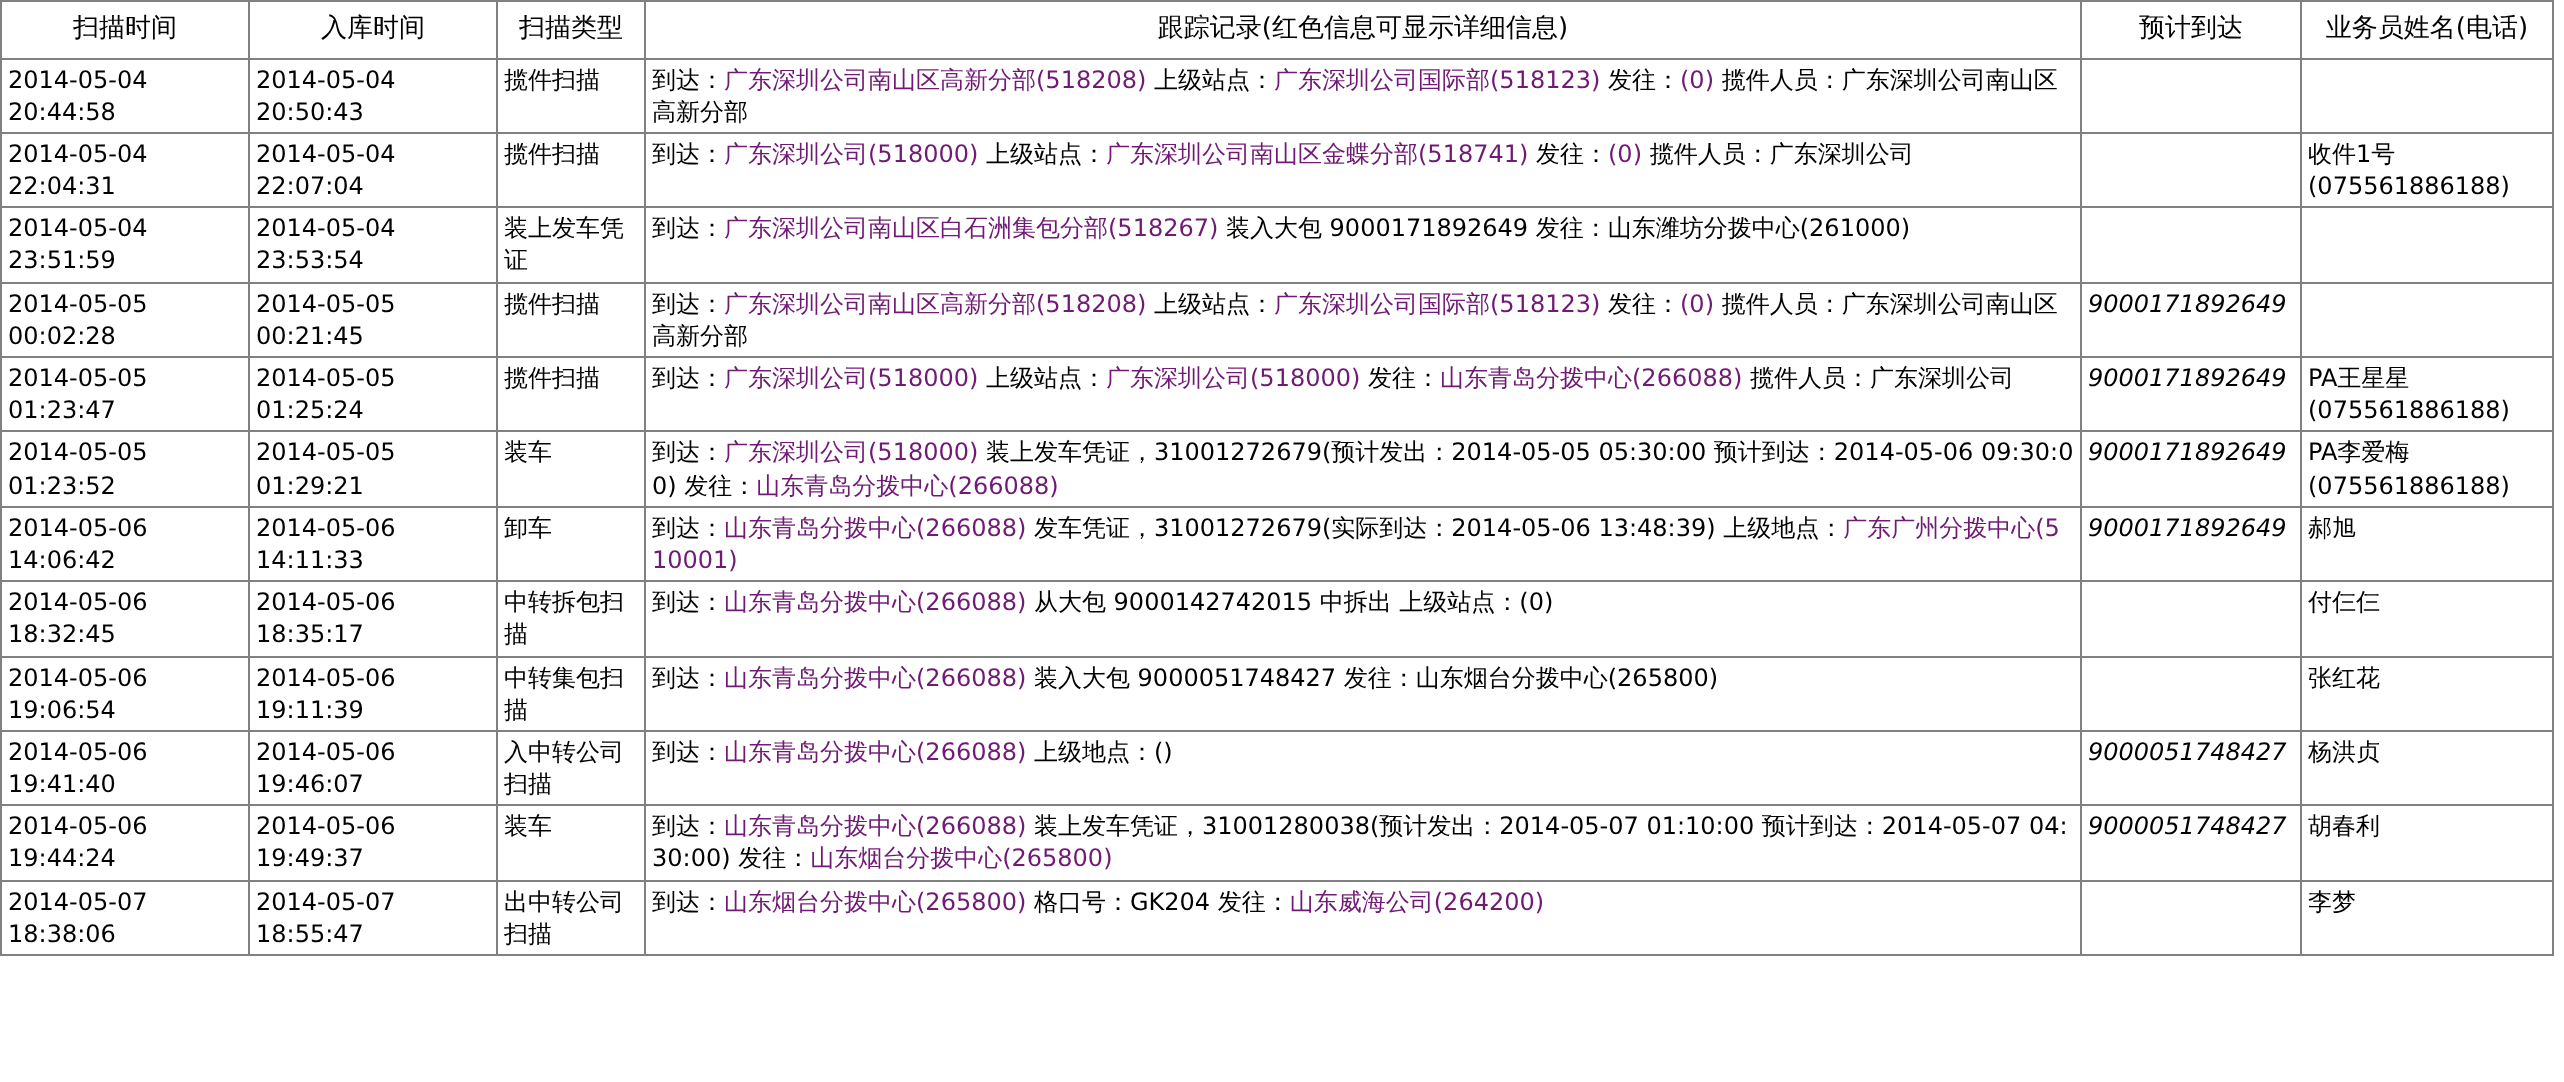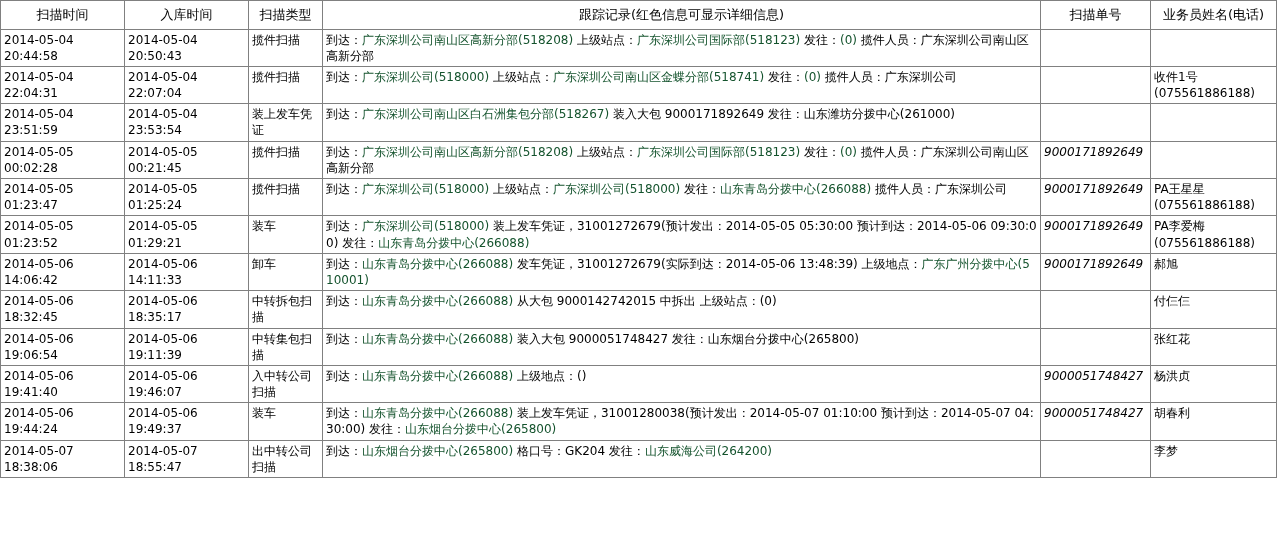--- a/index.html
+++ b/index.html
@@ -53,41 +53,41 @@
   }
   td.cell-waybill {
     word-break: break-all;
     font-style: italic;
   }
   td.cell-staff {
     white-space: pre-line;
     word-break: break-all;
     margin-top: 12px;
   }
-  .hl { color: #14532d; }
+  .hl { color: #701a75; }
 </style>
 </head>
 <body>
 
 <table class="tracking-table">
   <colgroup>
     <col class="col-scan-time">
     <col class="col-store-time">
     <col class="col-scan-type">
     <col class="col-record">
     <col class="col-waybill">
     <col class="col-staff">
   </colgroup>
   <thead>
     <tr>
       <th>扫描时间</th>
       <th>入库时间</th>
       <th>扫描类型</th>
       <th>跟踪记录(红色信息可显示详细信息)</th>
-      <th>扫描单号</th>
+      <th>预计到达</th>
       <th>业务员姓名(电话)</th>
     </tr>
   </thead>
   <tbody>
       <tr>
         <td class="cell-time">2014-05-04
 20:44:58</td>
         <td class="cell-time">2014-05-04
 20:50:43</td>
         <td class="cell-type">揽件扫描</td>

